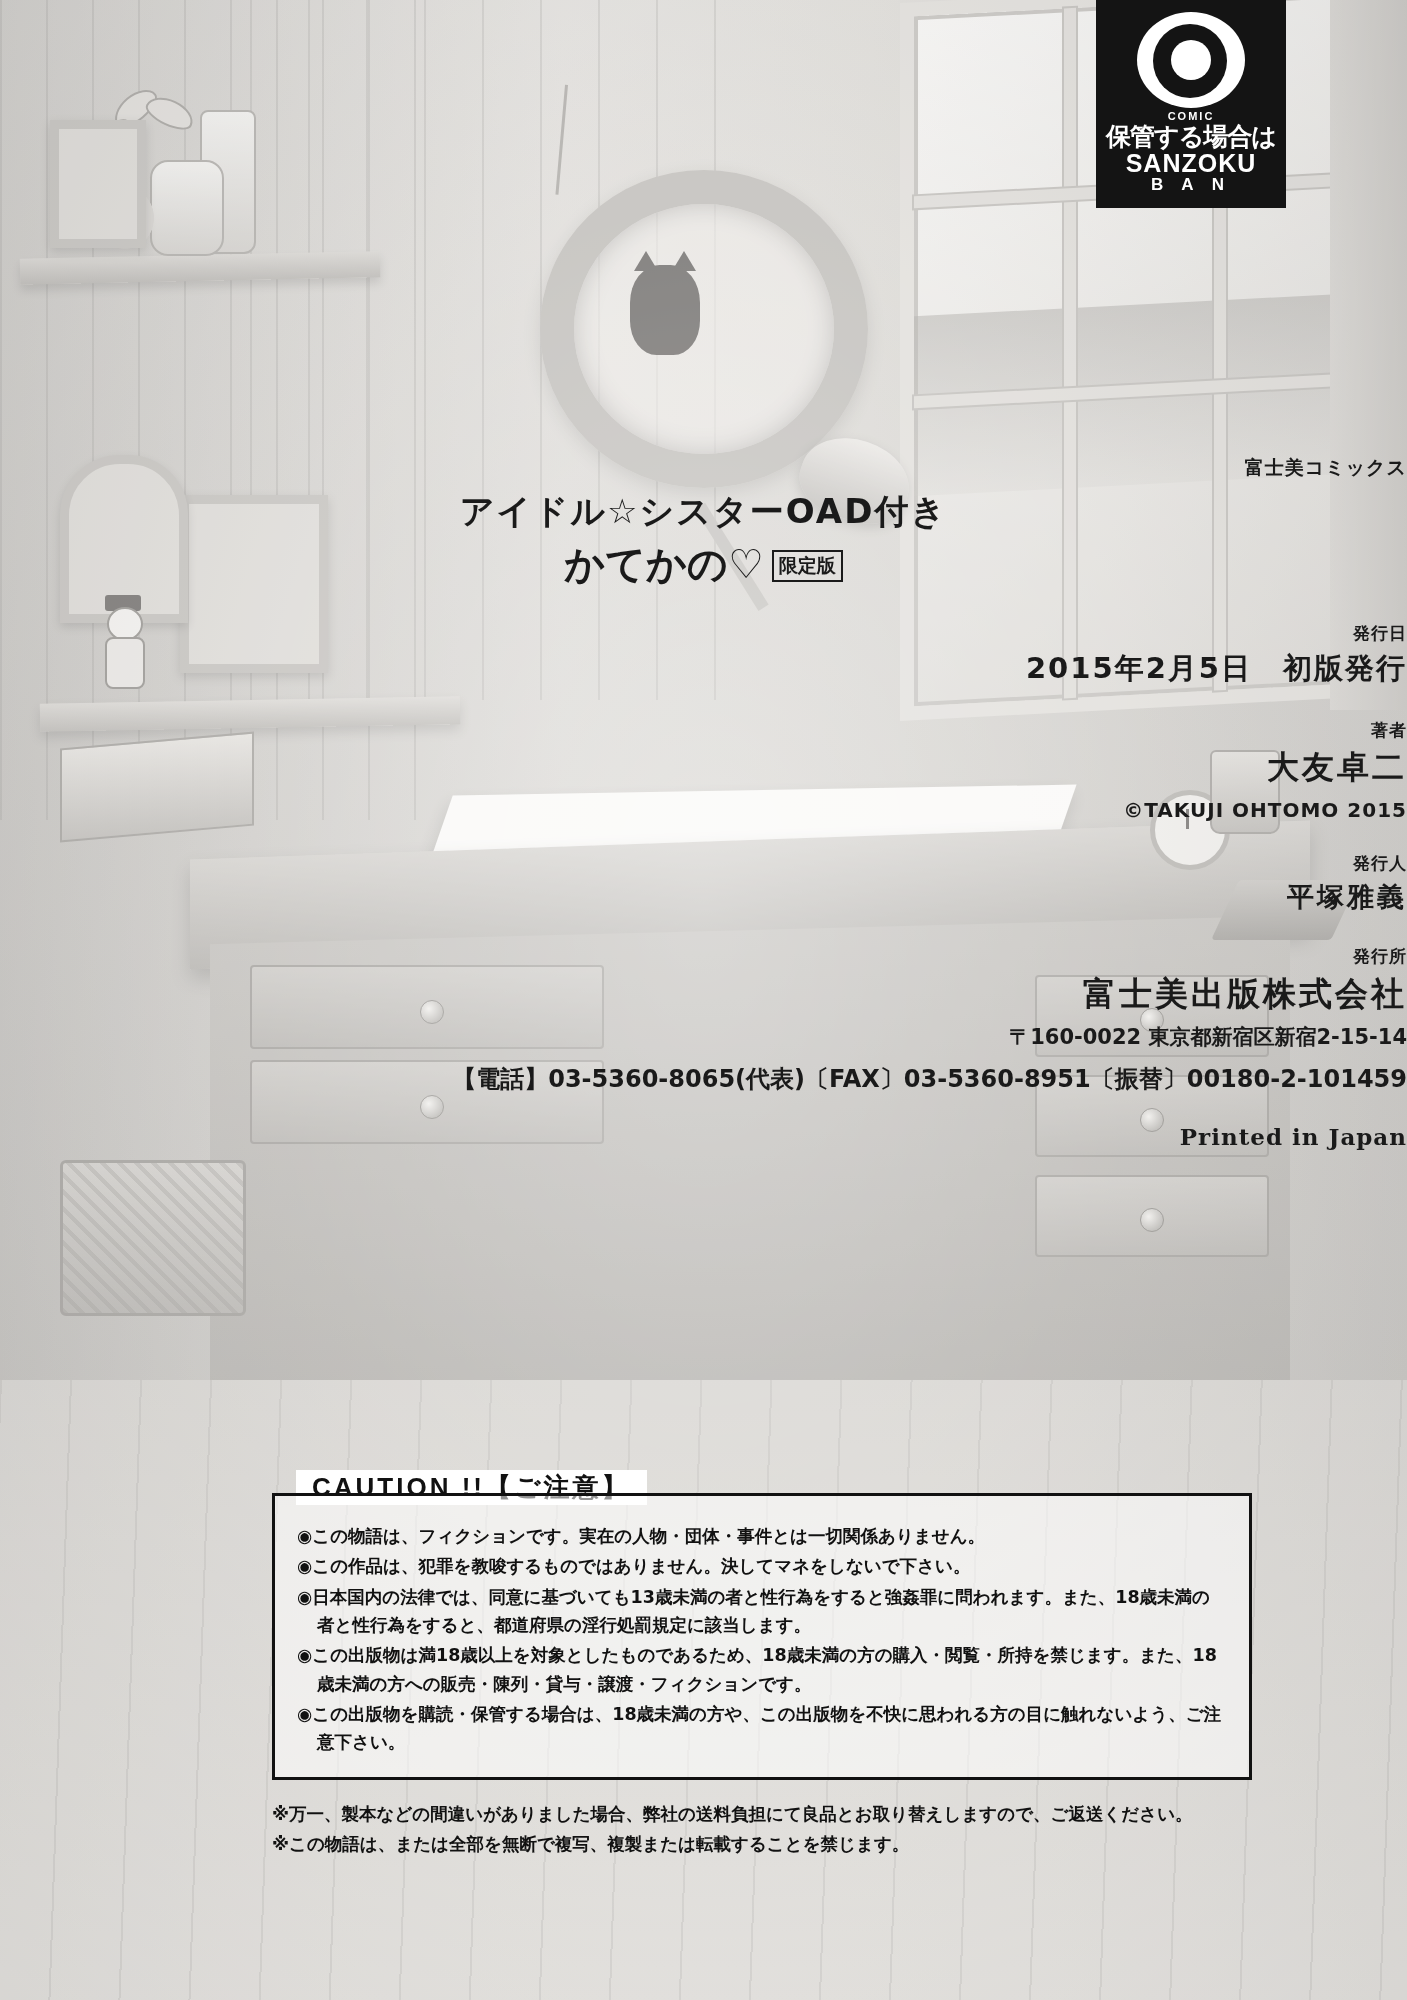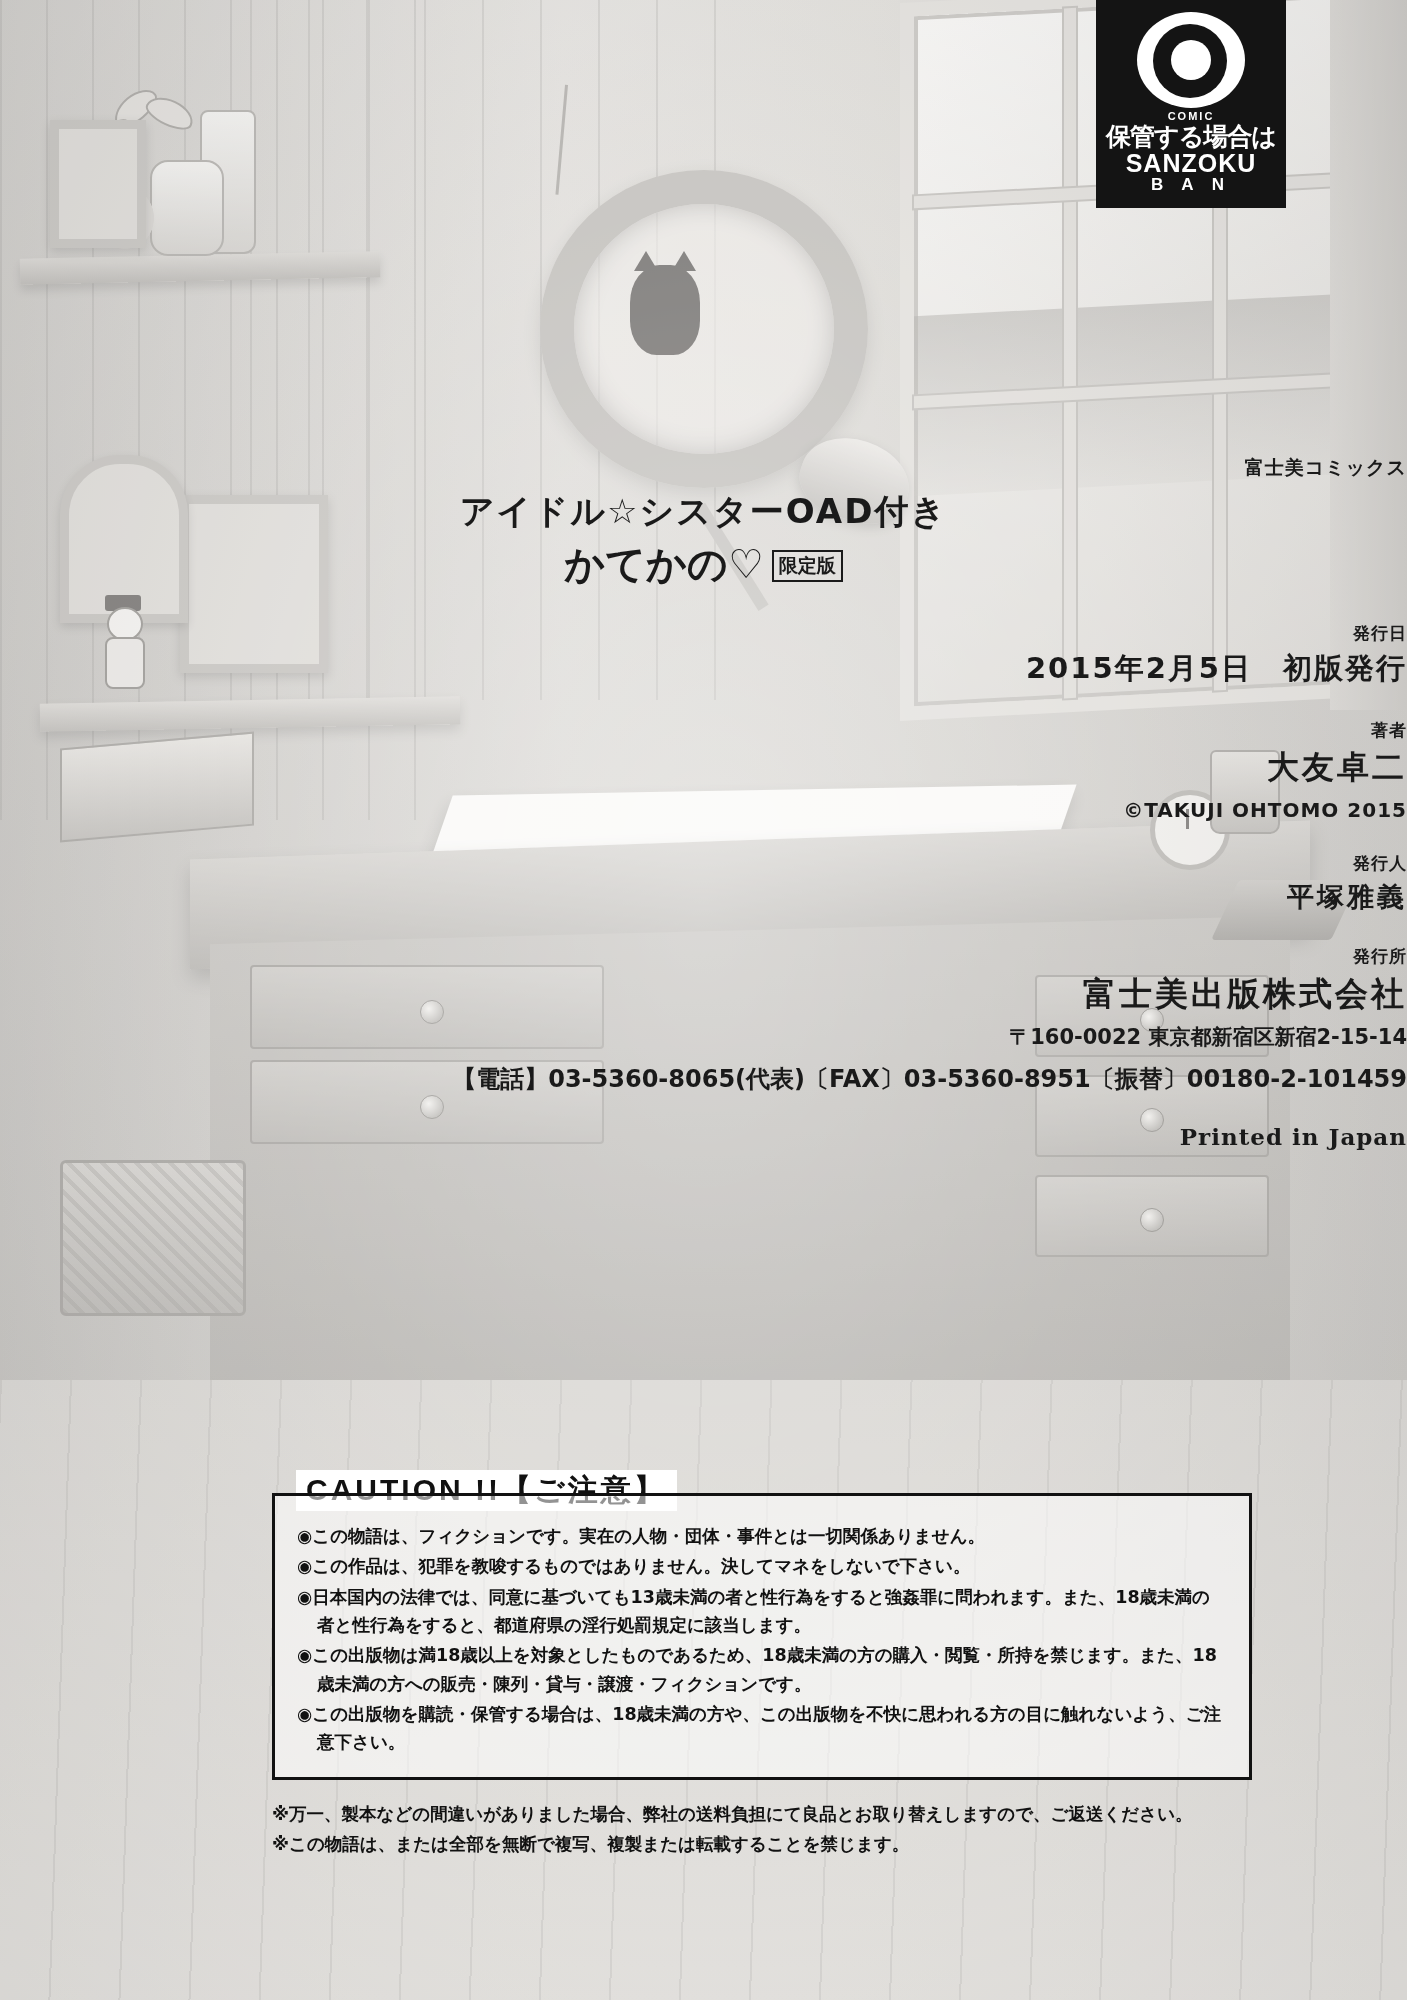--- a/index.html
+++ b/index.html
@@ -351,22 +351,22 @@
     left: 272px; top: 1493px; width: 980px;
     border: 3px solid #111;
     background: rgba(255,255,255,0.55);
     box-sizing: border-box;
     padding: 26px 22px 18px 22px;
   }
   .caution-title {
     position: absolute;
     left: 296px; top: 1470px;
     background: #ffffff;
-    padding: 0 10px;
-    font-size: 30px; font-weight: bold; letter-spacing: 3px;
+    padding: 0 16px;
+    font-size: 26px; font-weight: bold; letter-spacing: 3px;
     color: #111;
   }
   .caution ul { list-style: none; margin: 0; padding: 0; }
   .caution li {
     font-size: 17.5px; line-height: 1.62; color: #111; font-weight: bold;
     text-indent: -20px; padding-left: 20px; margin-bottom: 2px;
     font-family: "DejaVu Sans", "Liberation Sans", sans-serif;
   }
   .foot-notes {
     position: absolute;

